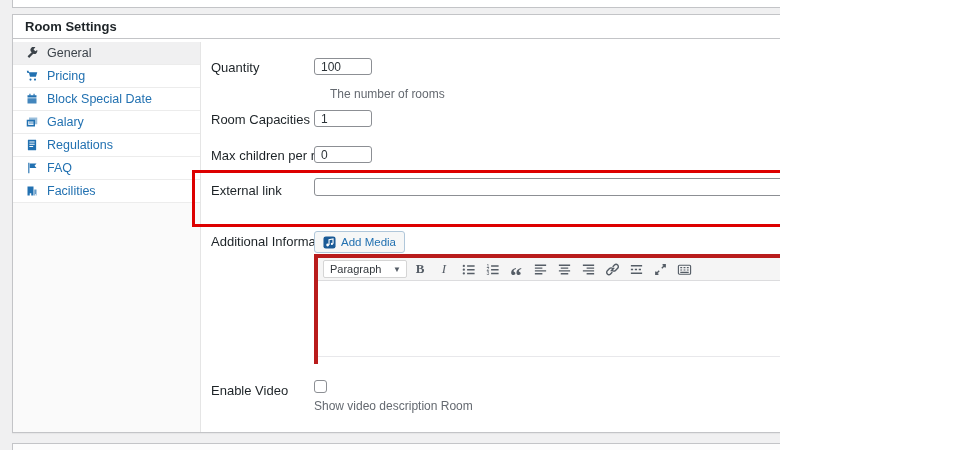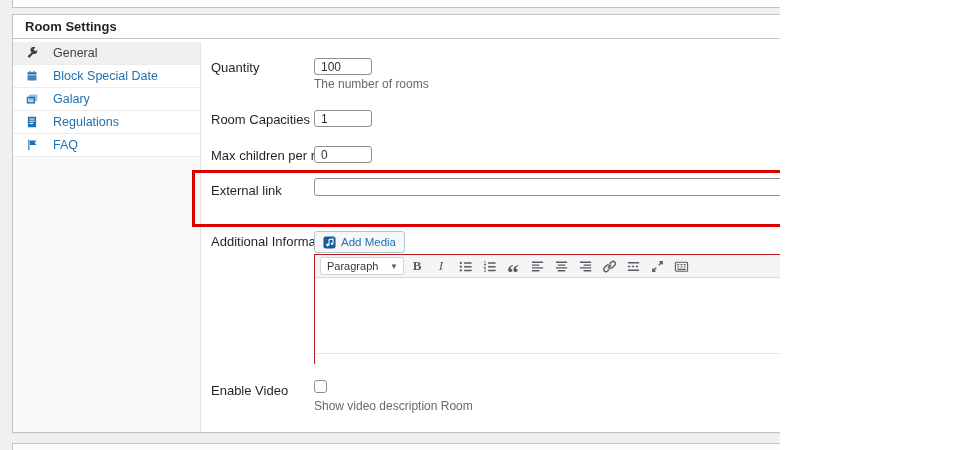--- a/index.html
+++ b/index.html
@@ -36,37 +36,37 @@
     display: grid; place-items: center; cursor: pointer; padding: 0;
   }
   .mb-controls svg { width: 11px; height: 11px; }
 
   
   .tabcol {
     position: absolute; left: 0; top: 27px; width: 188px; bottom: 0;
     background: #fafafa; border-right: 1px solid #e5e5e5;
   }
   .tab {
-    height: 23px; display: flex; align-items: center; gap: 15px;
+    height: 23px; display: flex; align-items: center; gap: 9px;
     padding-left: 13px; background: #fff; border-bottom: 1px solid #ececec;
     color: #2271b1; font-size: 12.5px; cursor: pointer;
   }
   .tab.active { background: #f0f0f1; color: #3c434a; }
   .tab .ticon { width: 12px; height: 12px; display: inline-flex; flex: 0 0 12px; }
   .tab .ticon svg { width: 12px; height: 12px; }
 
   
   .flabel { position: absolute; left: 198px; font-weight: normal; font-size: 13px; color: #1d2327; }
   .fhelp  { position: absolute; left: 301px; font-size: 12px; color: #646970; }
   .tinput {
     position: absolute; left: 301px; width: 58px; height: 17px;
     border: 1px solid #8c8f94; border-radius: 3px; background: #fff;
     font-size: 12px; color: #2c3338; padding: 0 6px; font-family: "Liberation Sans", sans-serif;
   }
-  .q-label  { top: 45px; }  .q-input  { top: 43px; }  .q-help  { top: 62px; }
+  .q-label  { top: 45px; }  .q-input  { top: 43px; }  .q-help  { top: 72px; margin-left: 16px; }
   .rc-label { top: 97px; }  .rc-input { top: 95px; }
   .mc-label { top: 133px; } .mc-input { top: 131px; }
   .el-label { top: 168px; }
   .el-input { top: 163px; width: 560px; height: 18px; }
   .el-help  { top: 184px; }
   .ai-label { top: 219px; }
   .ev-label { top: 368px; }
   .ev-check { position: absolute; left: 301px; top: 365px; width: 13px; height: 13px;
               border: 1px solid #8c8f94; border-radius: 3px; background: #fff; appearance: none; cursor: pointer; }
   .ev-help  { top: 384px; }
@@ -80,21 +80,21 @@
   }
   .add-media svg { width: 13px; height: 13px; color: #1a5a96; }
   .editor-tabs { position: absolute; right: 28px; top: 218px; display: flex; gap: 3px; }
   .etab {
     height: 21px; padding: 0 7px; font-size: 11.5px; color: #50575e;
     border: 1px solid #dcdcde; background: #ebebeb; display: grid; place-items: center; cursor: pointer;
   }
   .etab.active { background: #f6f6f6; height: 22px; border-bottom: 0; color: #3c434a; }
   .editor {
     position: absolute; left: 301px; top: 239px; width: 590px; height: 110px;
-    border: 1px solid #b91c1c; background: #fff;
+    border: 4px solid #b91c1c; background: #fff;
   }
   .etoolbar {
     height: 23px; background: #f5f5f5; border-bottom: 1px solid #dcdcde;
     display: flex; align-items: center; gap: 2px; padding: 0 5px;
   }
   .pselect {
     width: 84px; height: 18px; background: #fff; border: 1px solid #d5d5d5; border-radius: 2px;
     display: flex; align-items: center; font-size: 11px; color: #32373c; padding-left: 6px; cursor: pointer;
   }
   .pselect .caret { margin-left: auto; padding: 0 5px; color: #555d66; font-size: 8px; }
@@ -155,20 +155,30 @@
         <span class="ticon">
           <svg viewBox="0 0 16 16" fill="currentColor">
               <path d="M14.9 4.1a4 4 0 0 1-5.2 5l-5.5 5.4-2.1-2.1 5.5-5.4A4 4 0 0 1 12.5.6L10 3.1l2.4 2.4 2.5-1.4z"></path>
             </svg>
         </span>
         <span>General</span>
       </div>
       <div class="tab">
         <span class="ticon">
           <svg viewBox="0 0 16 16" fill="currentColor">
+              <path d="M1 1h2.4l.5 2H15l-1.8 6H5.3L4 4H1.8L1 1z"></path>
+              <circle cx="6" cy="12.8" r="1.4"></circle>
+              <circle cx="12" cy="12.8" r="1.4"></circle>
+            </svg>
+        </span>
+        <span>Pricing</span>
+      </div>
+      <div class="tab">
+        <span class="ticon">
+          <svg viewBox="0 0 16 16" fill="currentColor">
               <path d="M2 3h12v3H2z"></path>
               <path d="M2 7h12v7H2z" opacity=".85"></path>
               <path d="M4.5 1h1.5v2.5H4.5zM10 1h1.5v2.5H10z"></path>
             </svg>
         </span>
         <span>Block Special Date</span>
       </div>
       <div class="tab">
         <span class="ticon">
           <svg viewBox="0 0 16 16" fill="currentColor">
@@ -188,20 +198,29 @@
         <span>Regulations</span>
       </div>
       <div class="tab">
         <span class="ticon">
           <svg viewBox="0 0 16 16" fill="currentColor">
               <path d="M3 1h1.5v14H3z"></path>
               <path d="M5 2h9l-2.6 3L14 8H5z"></path>
             </svg>
         </span>
         <span>FAQ</span>
+      </div>
+      <div class="tab">
+        <span class="ticon">
+          <svg viewBox="0 0 16 16" fill="currentColor">
+              <path d="M2 14V2h8v12H7v-3H5v3H2z"></path>
+              <path d="M11 14V6h3v8h-1v-2h-1v2h-1z" opacity=".7"></path>
+            </svg>
+        </span>
+        <span>Facilities</span>
       </div>
     </div>
 
     <span class="flabel q-label">Quantity</span>
     <input class="tinput q-input" type="text" value="100" style="">
     <span class="fhelp q-help">The number of rooms</span>
 
     <span class="flabel rc-label">Room Capacities</span>
     <input class="tinput rc-input" type="text" value="1" style="">
 

